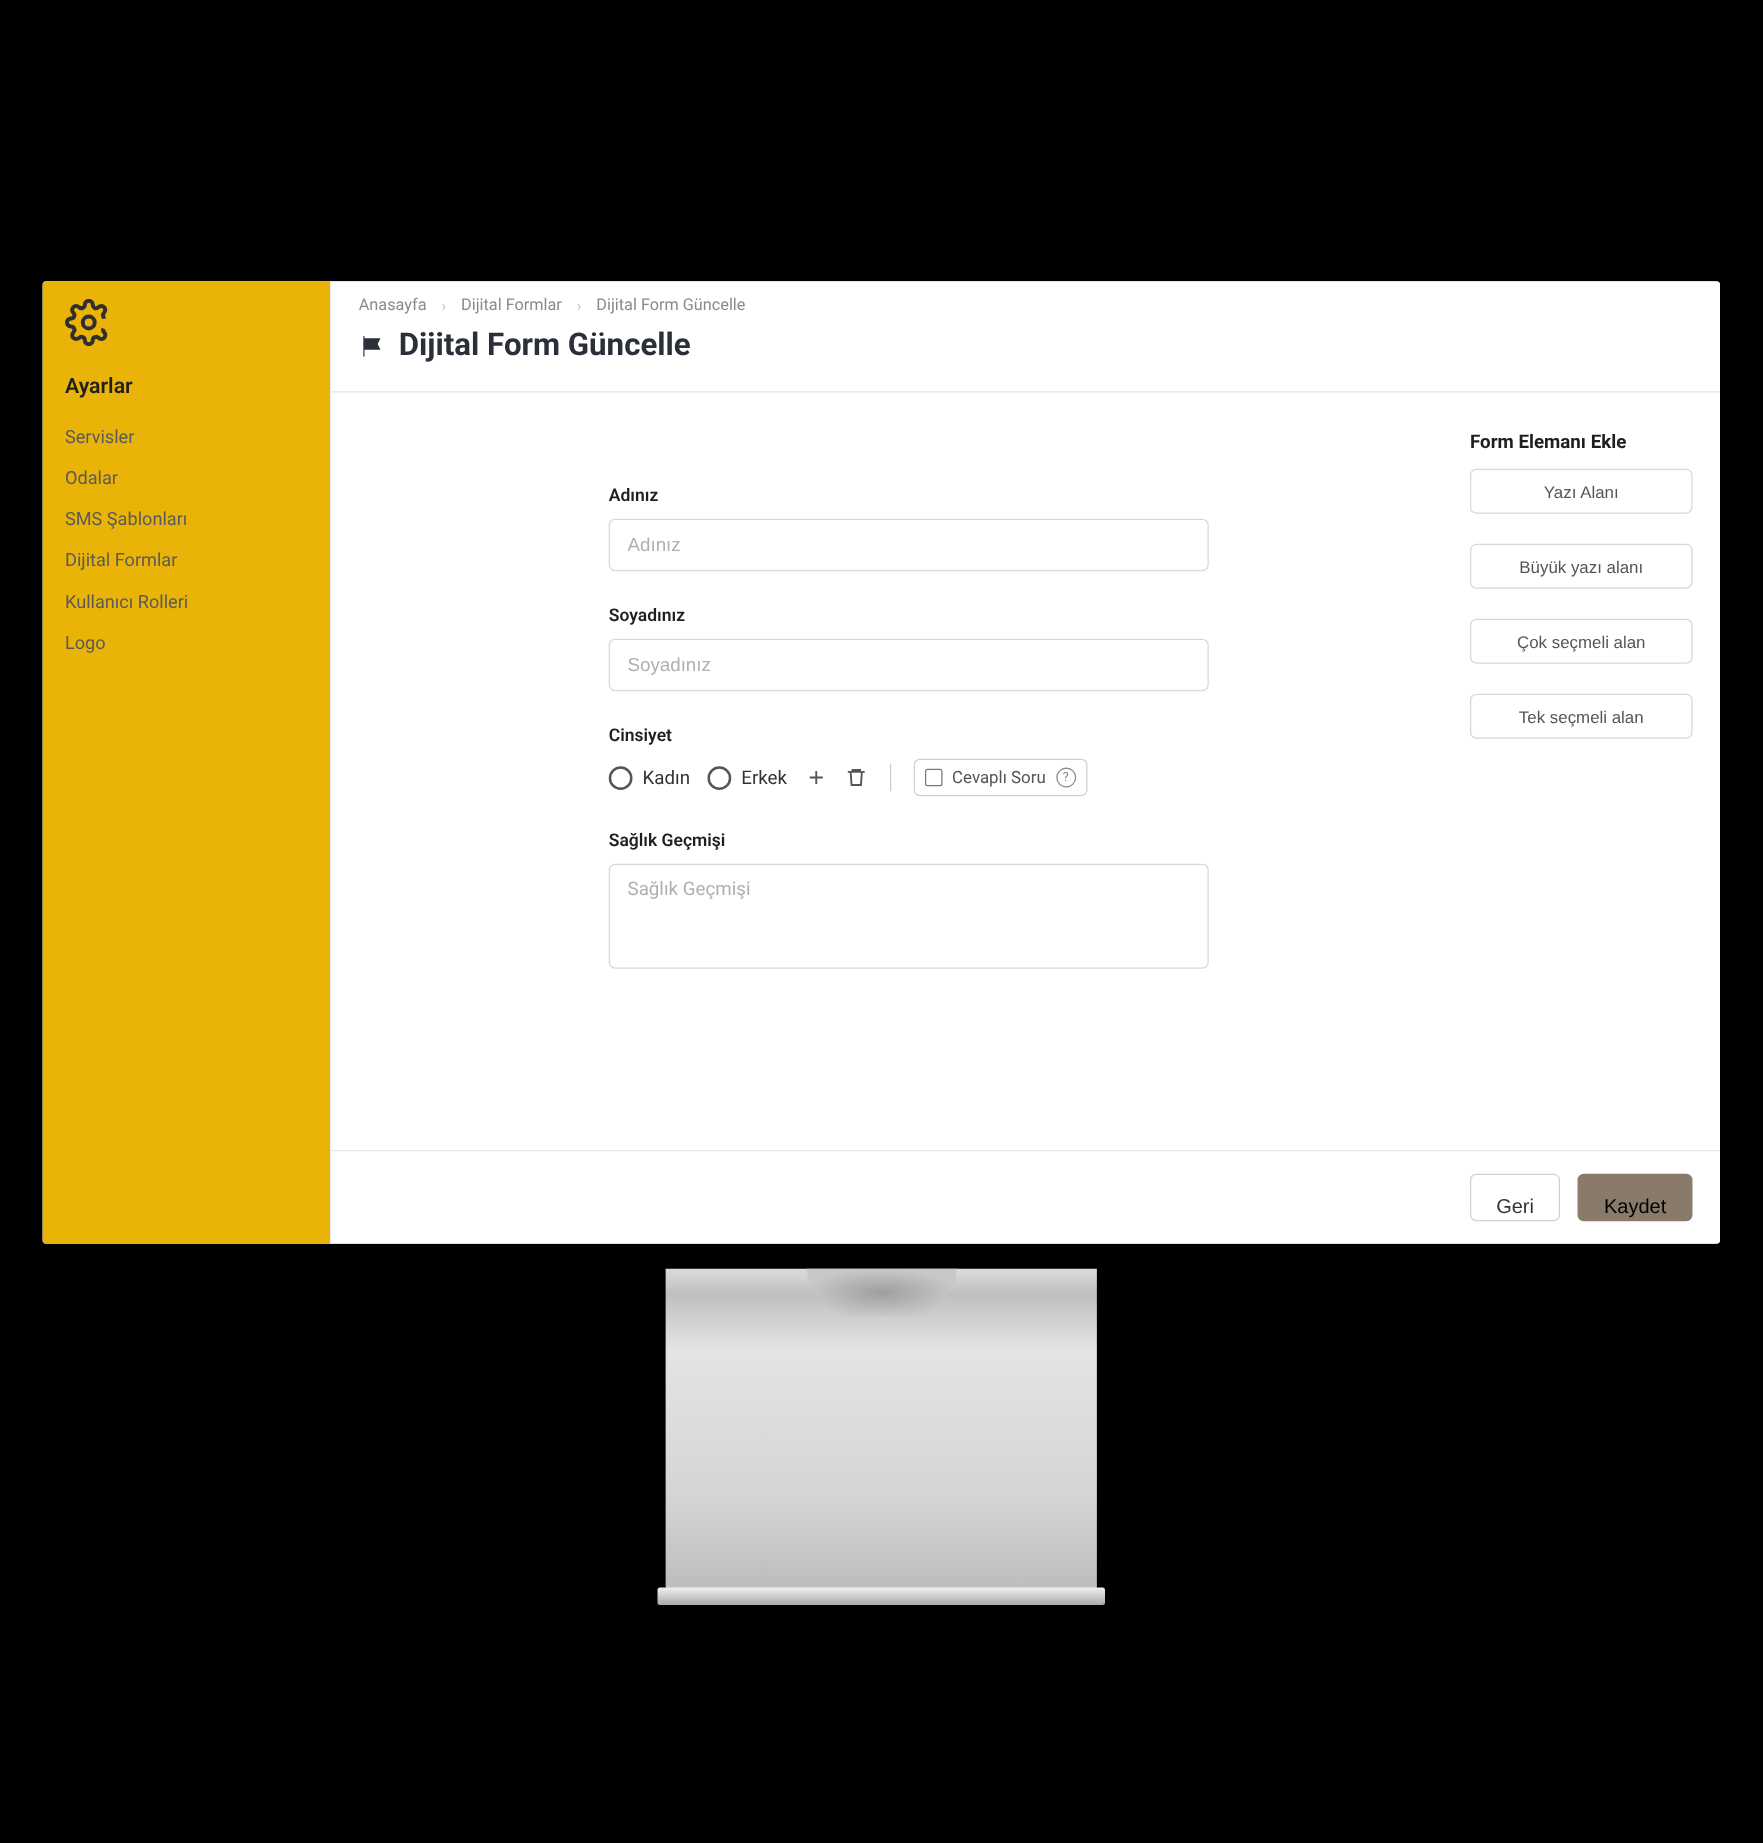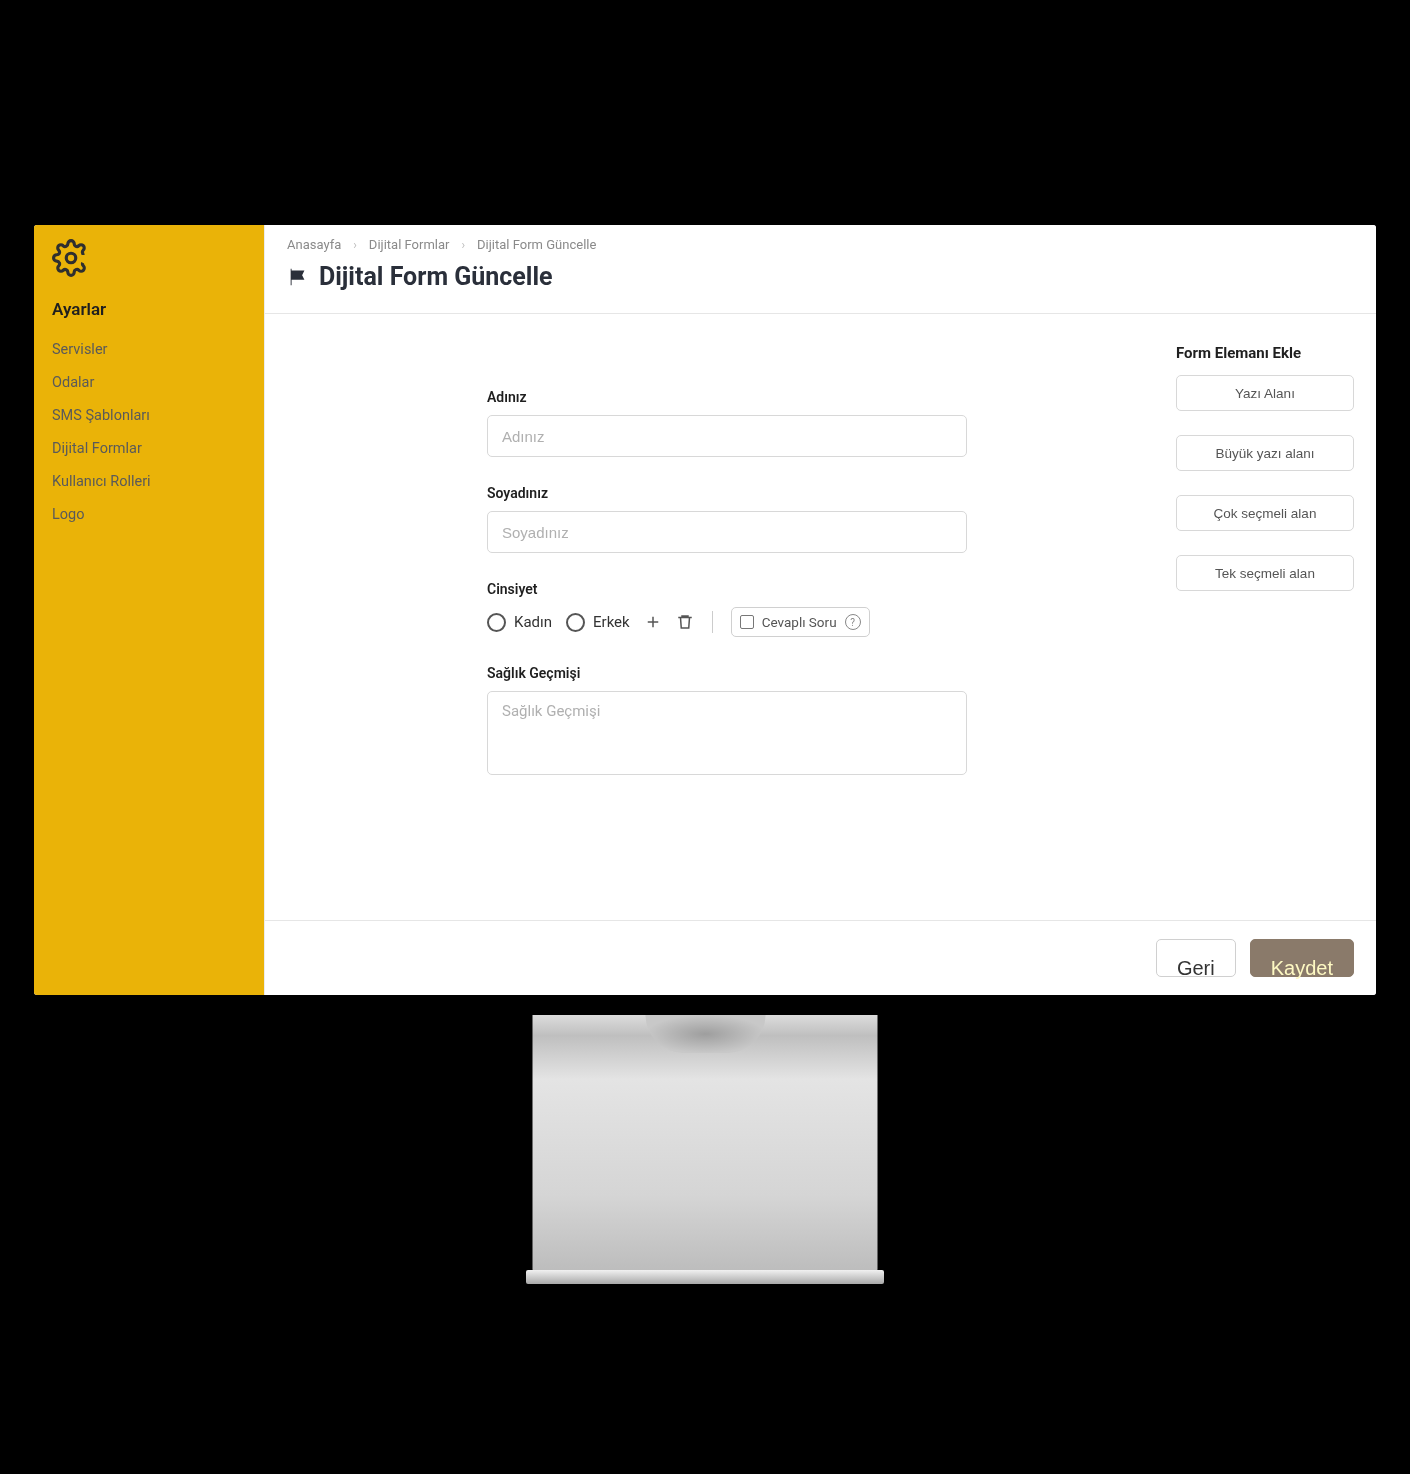--- a/index.html
+++ b/index.html
@@ -122,24 +122,24 @@
 .element-btn {
   width: 100%; height: 36px; border: 1px solid #d8d8d8; border-radius: 5px;
   background: #fff; font-size: 13.5px; color: #555; margin-bottom: 24px;
   cursor: pointer;
 }
 .footer {
   border-top: 1px solid #e6e6e6; padding: 18px 22px;
   display: flex; justify-content: flex-end; gap: 14px;
 }
 .btn {
-  height: 38px; padding: 17px 20px; border-radius: 5px; font-size: 20px; cursor: pointer;
+  height: 38px; padding: 17px 20px; border-radius: 5px; font-size: 16px; cursor: pointer;
 }
 .btn-sec { background: #fff; border: 1px solid #d0d0d0; color: #333; }
-.btn-pri { background: #8a7a6a; border: 1px solid #8a7a6a; color: #fef9c3; }
+.btn-pri { background: #8a7a6a; border: 1px solid #8a7a6a; color: #000000; }
 .stand-neck {
   position: absolute; top: 1015px; left: 50%; transform: translateX(-50%);
   width: 345px; height: 258px;
   background: linear-gradient(180deg,#dcdcdc,#bfbfbf 8%,#e4e4e4 25%,#d5d5d5 70%,#bcbcbc);
   border-radius: 0 0 4px 4px;
 }
 .stand-neck::before {
   content:""; position:absolute; top:0; left:50%; transform:translateX(-50%);
   width:120px; height:38px; background:radial-gradient(ellipse at center,#9e9e9e,#c8c8c8 70%);
   border-radius:0 0 60px 60px;

